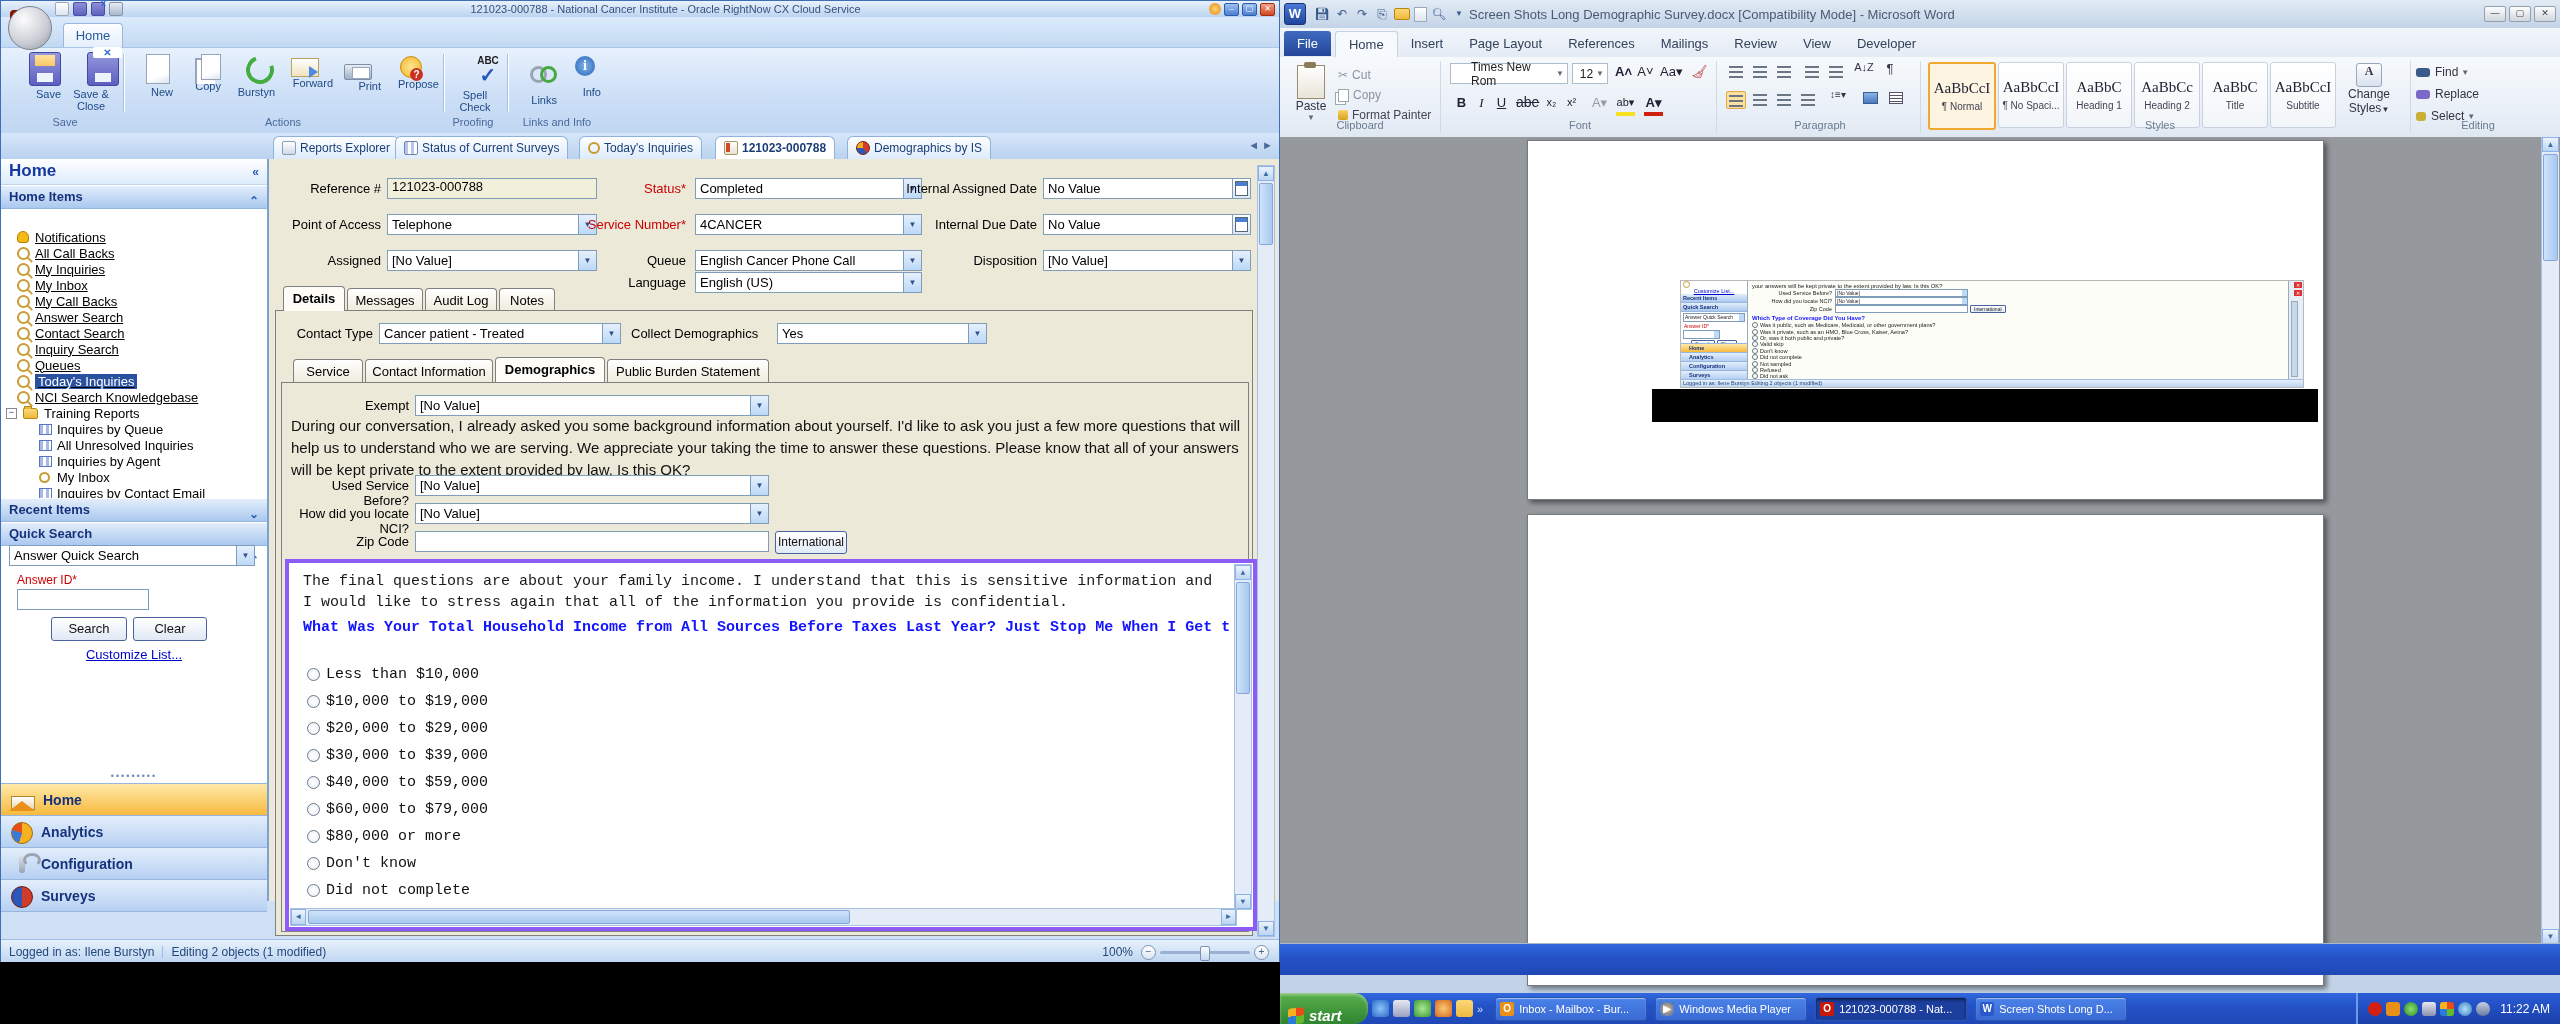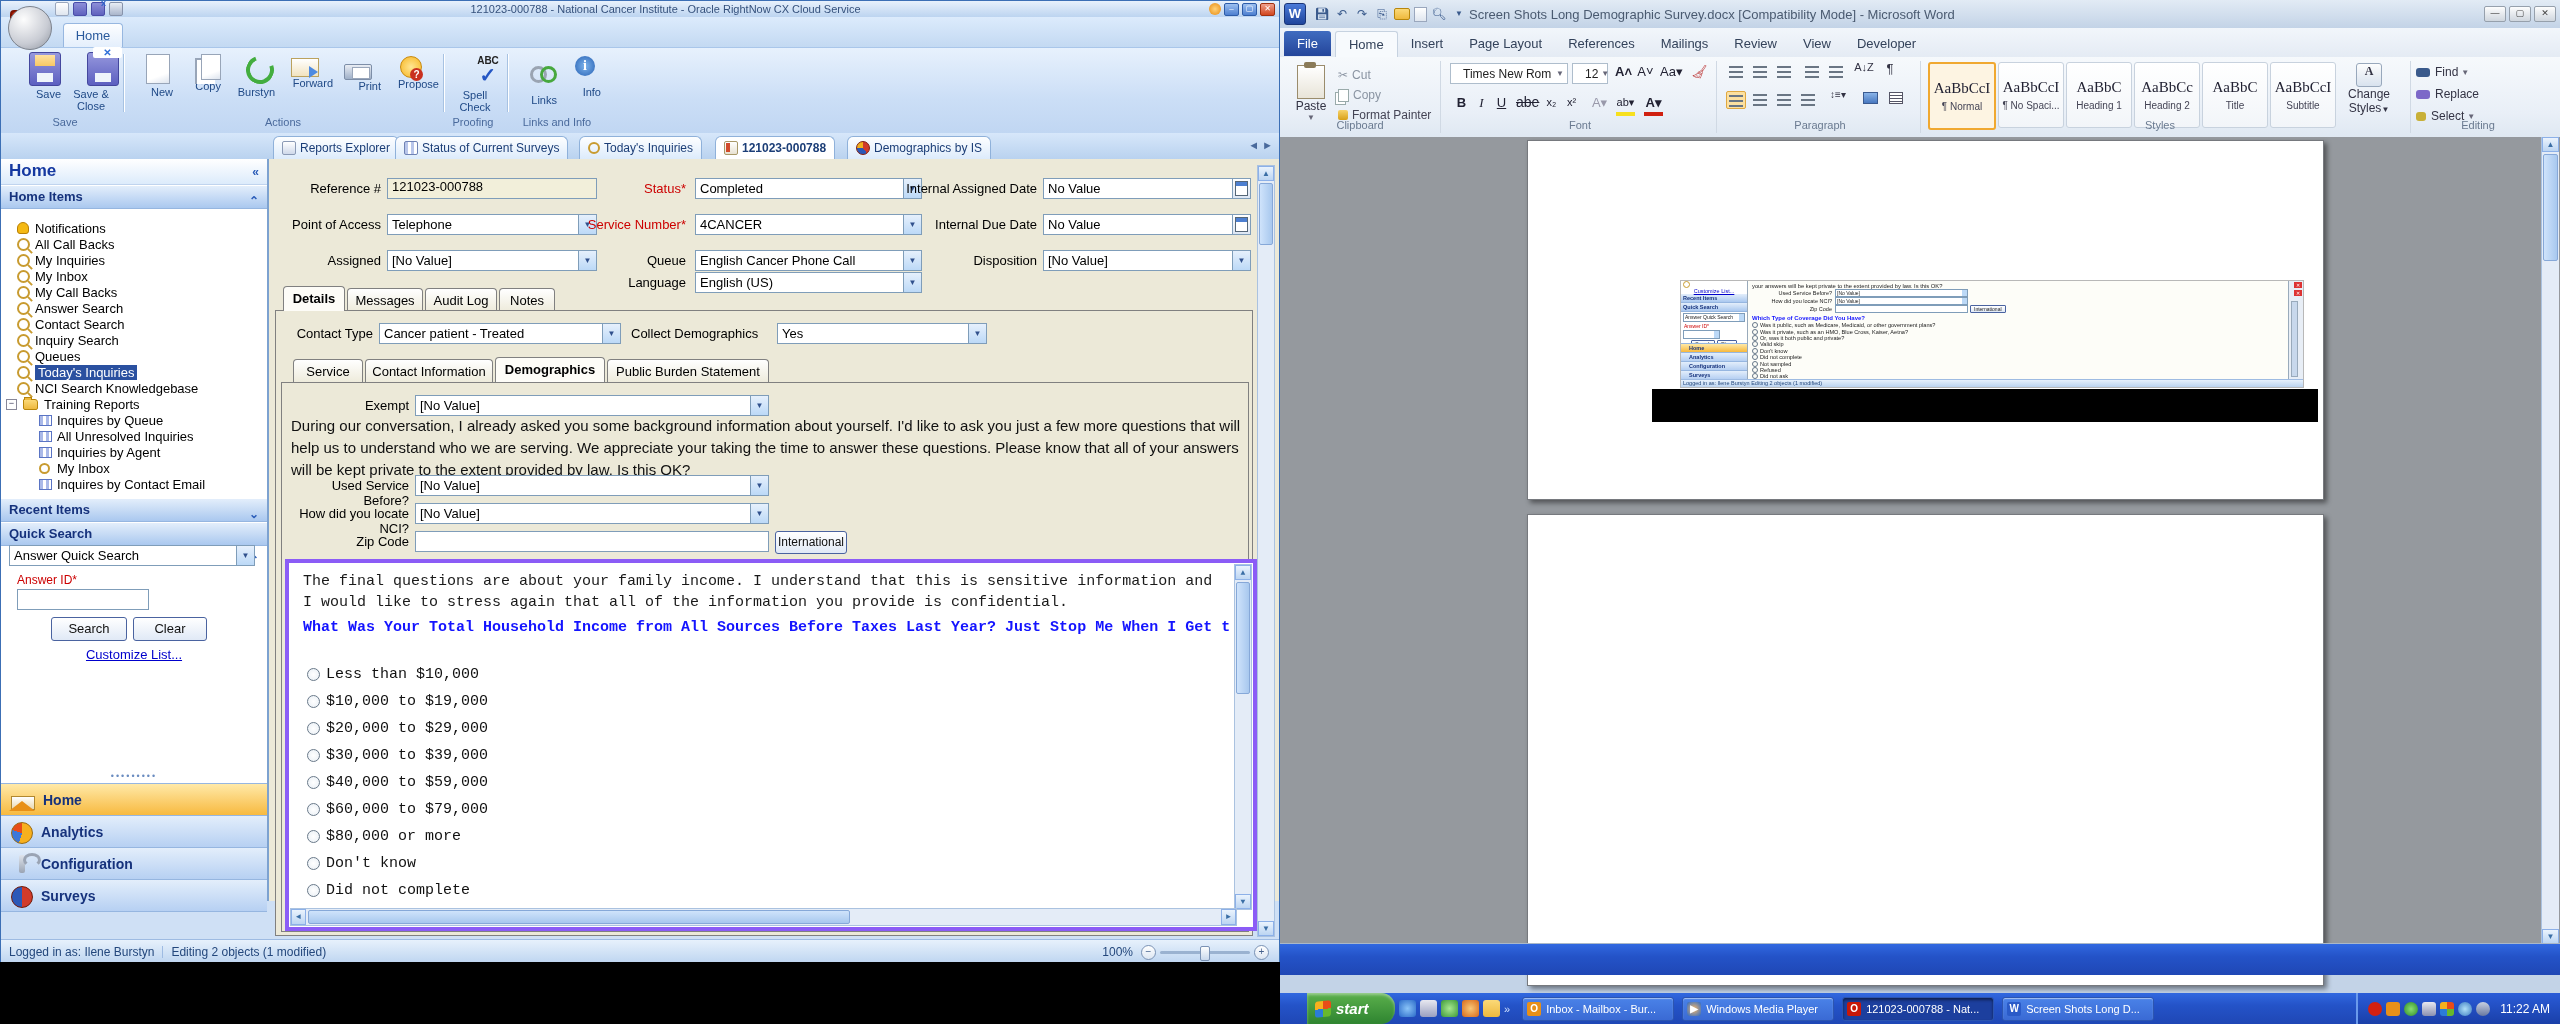--- a/index.html
+++ b/index.html
@@ -139,21 +139,21 @@
   .wtabs-host div:nth-of-type(1){background:linear-gradient(#3f6cc0,#24459a);color:#fff;border-radius:3px 3px 0 0;margin-right:4px;}
   .wtabs-host div:nth-of-type(2){background:#f7fafd;border:1px solid #c6d2e0;border-bottom:none;border-radius:3px 3px 0 0;}
   .w-ribbon{left:0;top:57px;right:0;height:80px;background:linear-gradient(#f6f9fc,#e9eff7 70%,#dfe8f2);border-bottom:1px solid #c0ccda;}
   .wg-sep{position:absolute;top:4px;bottom:4px;width:1px;background:#d0d9e4;}
   .wg-lbl{position:absolute;top:62px;font-size:11px;color:#6a7a90;text-align:center;width:140px;}
   .wbtn-sm{position:absolute;height:20px;display:flex;align-items:center;font-size:12px;color:#8a94a2;}
   .wbtn-sm .wi{margin-right:4px;}
   .paste-big{position:absolute;left:8px;top:4px;width:44px;height:66px;display:flex;flex-direction:column;align-items:center;font-size:12px;color:#334;border:1px solid transparent;border-radius:3px;}
   .clip-ic{width:26px;height:32px;background:linear-gradient(#fff,#e8e4d8);border:1px solid #9a8c6c;margin-top:3px;position:relative;}
   .clip-ic::before{content:"";position:absolute;left:6px;top:-4px;width:12px;height:6px;background:#8a7a58;border-radius:2px;}
-  .fontbox{position:absolute;height:21px;background:#fff;border:1px solid #aebdcc;font-size:12px;color:#222;display:flex;align-items:center;padding-left:12px;box-sizing:border-box;}
+  .fontbox{position:absolute;height:21px;background:#fff;border:1px solid #aebdcc;font-size:12px;color:#222;display:flex;align-items:center;padding-left:20px;box-sizing:border-box;justify-content:flex-end;}
   .fontbox .da{margin-left:auto;color:#667;font-size:8px;padding:0 3px;}
   .fmt{position:absolute;top:36px;width:19px;height:19px;font-size:13px;text-align:center;line-height:19px;color:#223;}
   .pbtn{position:absolute;width:20px;height:18px;box-sizing:border-box;}
   .glines{background:repeating-linear-gradient(#6a7684 0 2px,transparent 2px 5px);width:14px;height:12px;margin:3px auto;}
   .pbtn.sel{background:#fce0a0;border:1px solid #e0a840;border-radius:2px;}
   .chip{width:64px;height:64px;border:1px solid #c8d2de;border-radius:3px;background:linear-gradient(#fff,#f2f5f9);margin-right:2px;display:flex;flex-direction:column;align-items:center;justify-content:center;flex:none;}
   .chips-host{position:absolute;left:648px;top:5px;display:flex;}
   .chips-host div:nth-of-type(1){border:2px solid #f0a830;background:#fdf4e2;}
   .chip .smp{font-family:"Liberation Serif",serif;font-size:15px;color:#223;}
   .chip .nm{font-size:10px;color:#445;margin-top:4px;}
@@ -182,21 +182,21 @@
   .mfield.dd::after{content:"";position:absolute;right:0;top:0;bottom:0;width:5px;background:#bcd9f7;}
   .mq{color:#1414ff;font-weight:bold;font-size:6px;margin:2px 0 1px;}
   .mopt{display:flex;align-items:center;height:6.4px;}
   .mradio{width:4px;height:4px;border:1px solid #678;border-radius:50%;margin-right:2px;flex:none;}
   .mopt span.ml{font-size:5.6px;white-space:nowrap;}
   .mini-edge{width:14px;flex:none;position:relative;background:#e8eef6;border-left:1px solid #9ab;}
   .mx{position:absolute;right:1px;width:8px;height:6px;background:#d33;color:#fff;font-size:5px;line-height:6px;text-align:center;}
   .mstat{position:absolute;left:0;right:0;bottom:0;height:7px;background:linear-gradient(#e7f1fc,#bcd4f0);font-size:5.5px;line-height:7px;color:#23477c;padding-left:2px;border-top:1px solid #9ebbe2;}
   
   .taskbar{left:0;top:993px;right:0;height:31px;background:linear-gradient(#3168e0,#2453c8 40%,#1f47b5);display:flex;align-items:center;}
-  .startbtn{height:31px;width:88px;background:linear-gradient(#5bb04c,#2e8430);border-radius:0 14px 14px 0;display:flex;align-items:center;color:#fff;font-weight:bold;font-style:italic;font-size:15px;box-shadow:inset 0 2px 3px rgba(255,255,255,.4);margin-left:27px;}
+  .startbtn{height:31px;width:88px;background:linear-gradient(#5bb04c,#2e8430);border-radius:0 14px 14px 0;display:flex;align-items:flex-end;color:#fff;font-weight:bold;font-style:italic;font-size:15px;box-shadow:inset 0 2px 3px rgba(255,255,255,.4);}
   .flag{width:16px;height:16px;margin:0 5px 0 8px;background:conic-gradient(#e84c18 0 25%,#68b82c 25% 50%,#2b7cd8 50% 75%,#f7b01e 75%);border-radius:3px;transform:skewY(-6deg);}
   .ql-ic{width:17px;height:17px;border-radius:3px;margin-left:4px;}
   .tbtn{height:24px;width:152px;margin-left:8px;background:linear-gradient(#4a82e8,#3a6ad4);border-radius:3px;border:1px solid #2c55b0;box-shadow:inset 0 1px 1px rgba(255,255,255,.5);display:flex;align-items:center;color:#fff;font-size:11px;padding:0 4px;box-sizing:border-box;}
   .tbtn.active{background:#1c3f9e;box-shadow:inset 0 2px 3px rgba(0,0,0,.5);}
   .t-ic16{width:14px;height:14px;border-radius:2px;margin-right:5px;flex:none;font-size:10px;font-weight:bold;color:#fff;text-align:center;line-height:14px;}
   .tray{margin-left:auto;height:31px;background:linear-gradient(#2a5cd8,#1a3fa8);border-left:2px solid #6a9aec;display:flex;align-items:center;padding:0 10px;}
   .tr-ic{width:14px;height:14px;border-radius:3px;margin-right:4px;}
   .tr-time{color:#fff;font-size:12px;margin-left:6px;}
 </style>
 </head>
@@ -307,21 +307,21 @@
             <span class="dic dic-chart"></span>
             <span>Demographics by IS</span>
           </div>
         <div class="dt-arrows">◄ ►</div>
       </div>
 
       <aside class="ab rn-sidebar">
         <div class="ab sb-home-hdr" style="width:100%;"><span>Home</span><span class="sb-chev">«</span></div>
         <div class="ab" style="top:26px;left:0;right:0;">
           <div class="sb-secbar"><span>Home Items</span><span class="sb-chev" style="top:4px;">⌃</span></div>
-          <div class="sb-list" style="padding-top:11px;">
+          <div class="sb-list" style="padding-top:20px;text-decoration:underline;">
 
           <div class="sb-item">
                 <span class="ic"></span>
                 <span class="sel">Notifications</span>
               </div>
               <div class="sb-item">
                 <span class="ic"></span>
                 <span class="sel">All Call Backs</span>
               </div>
               <div class="sb-item">

